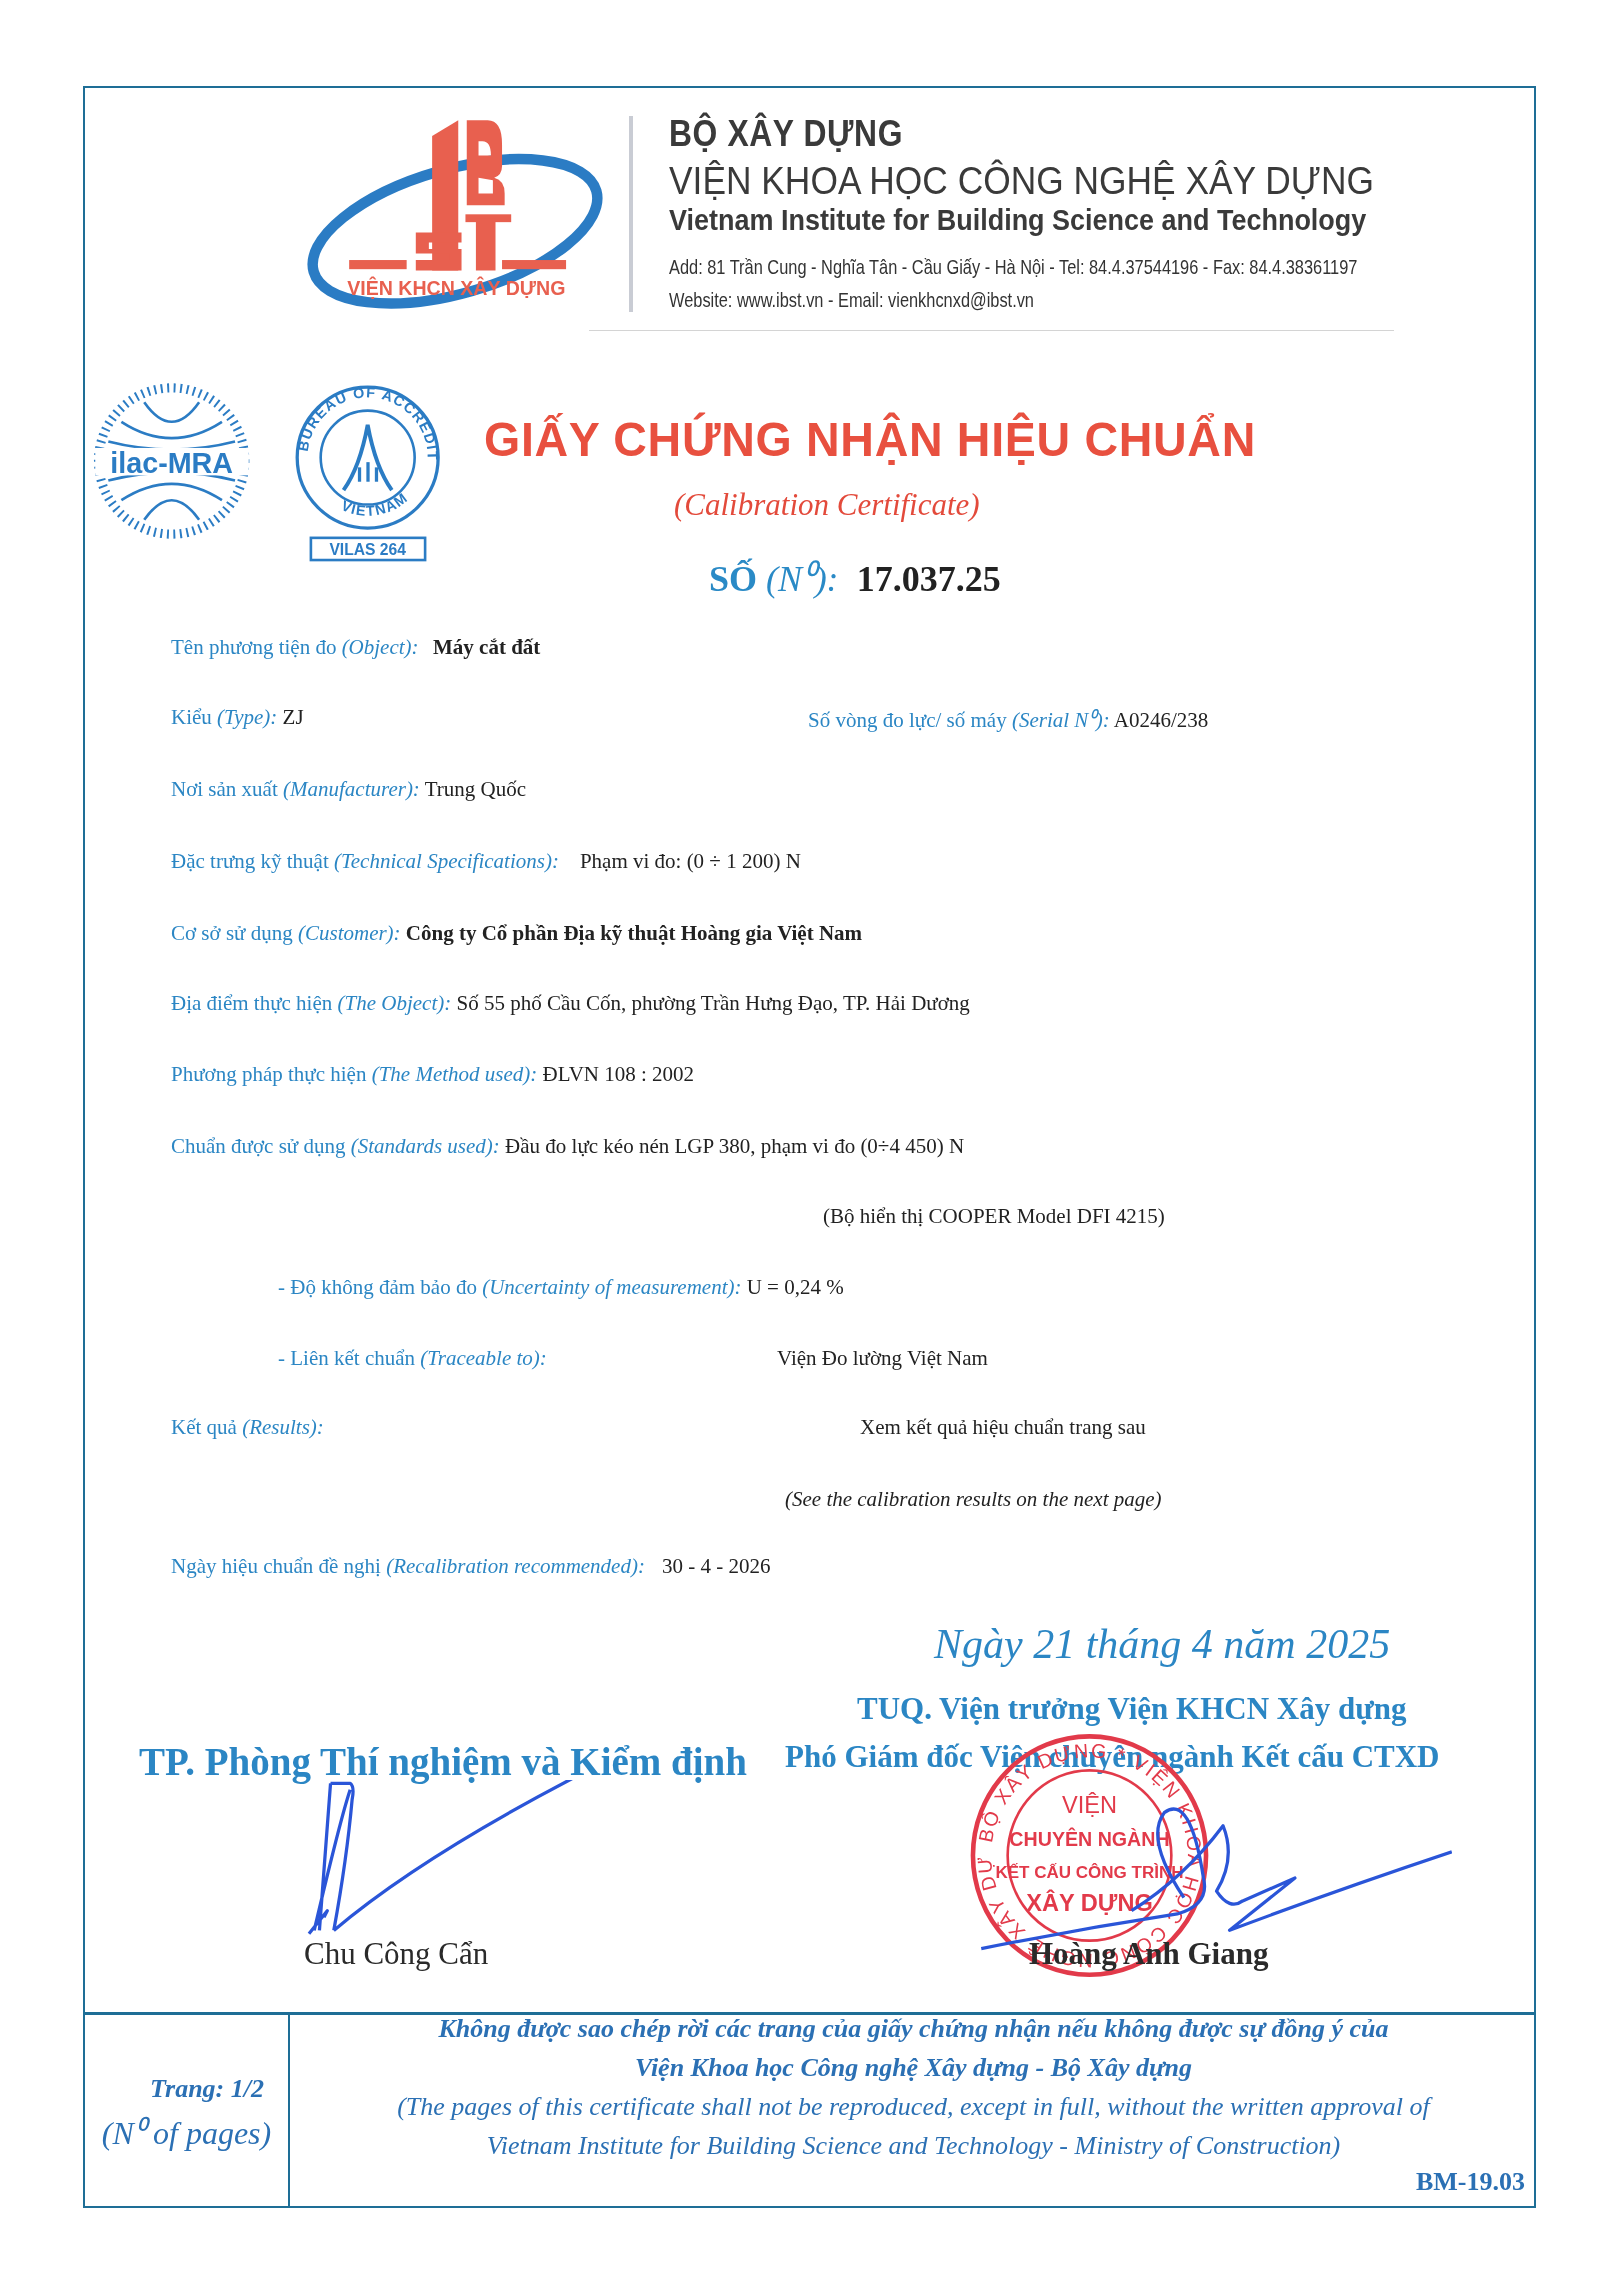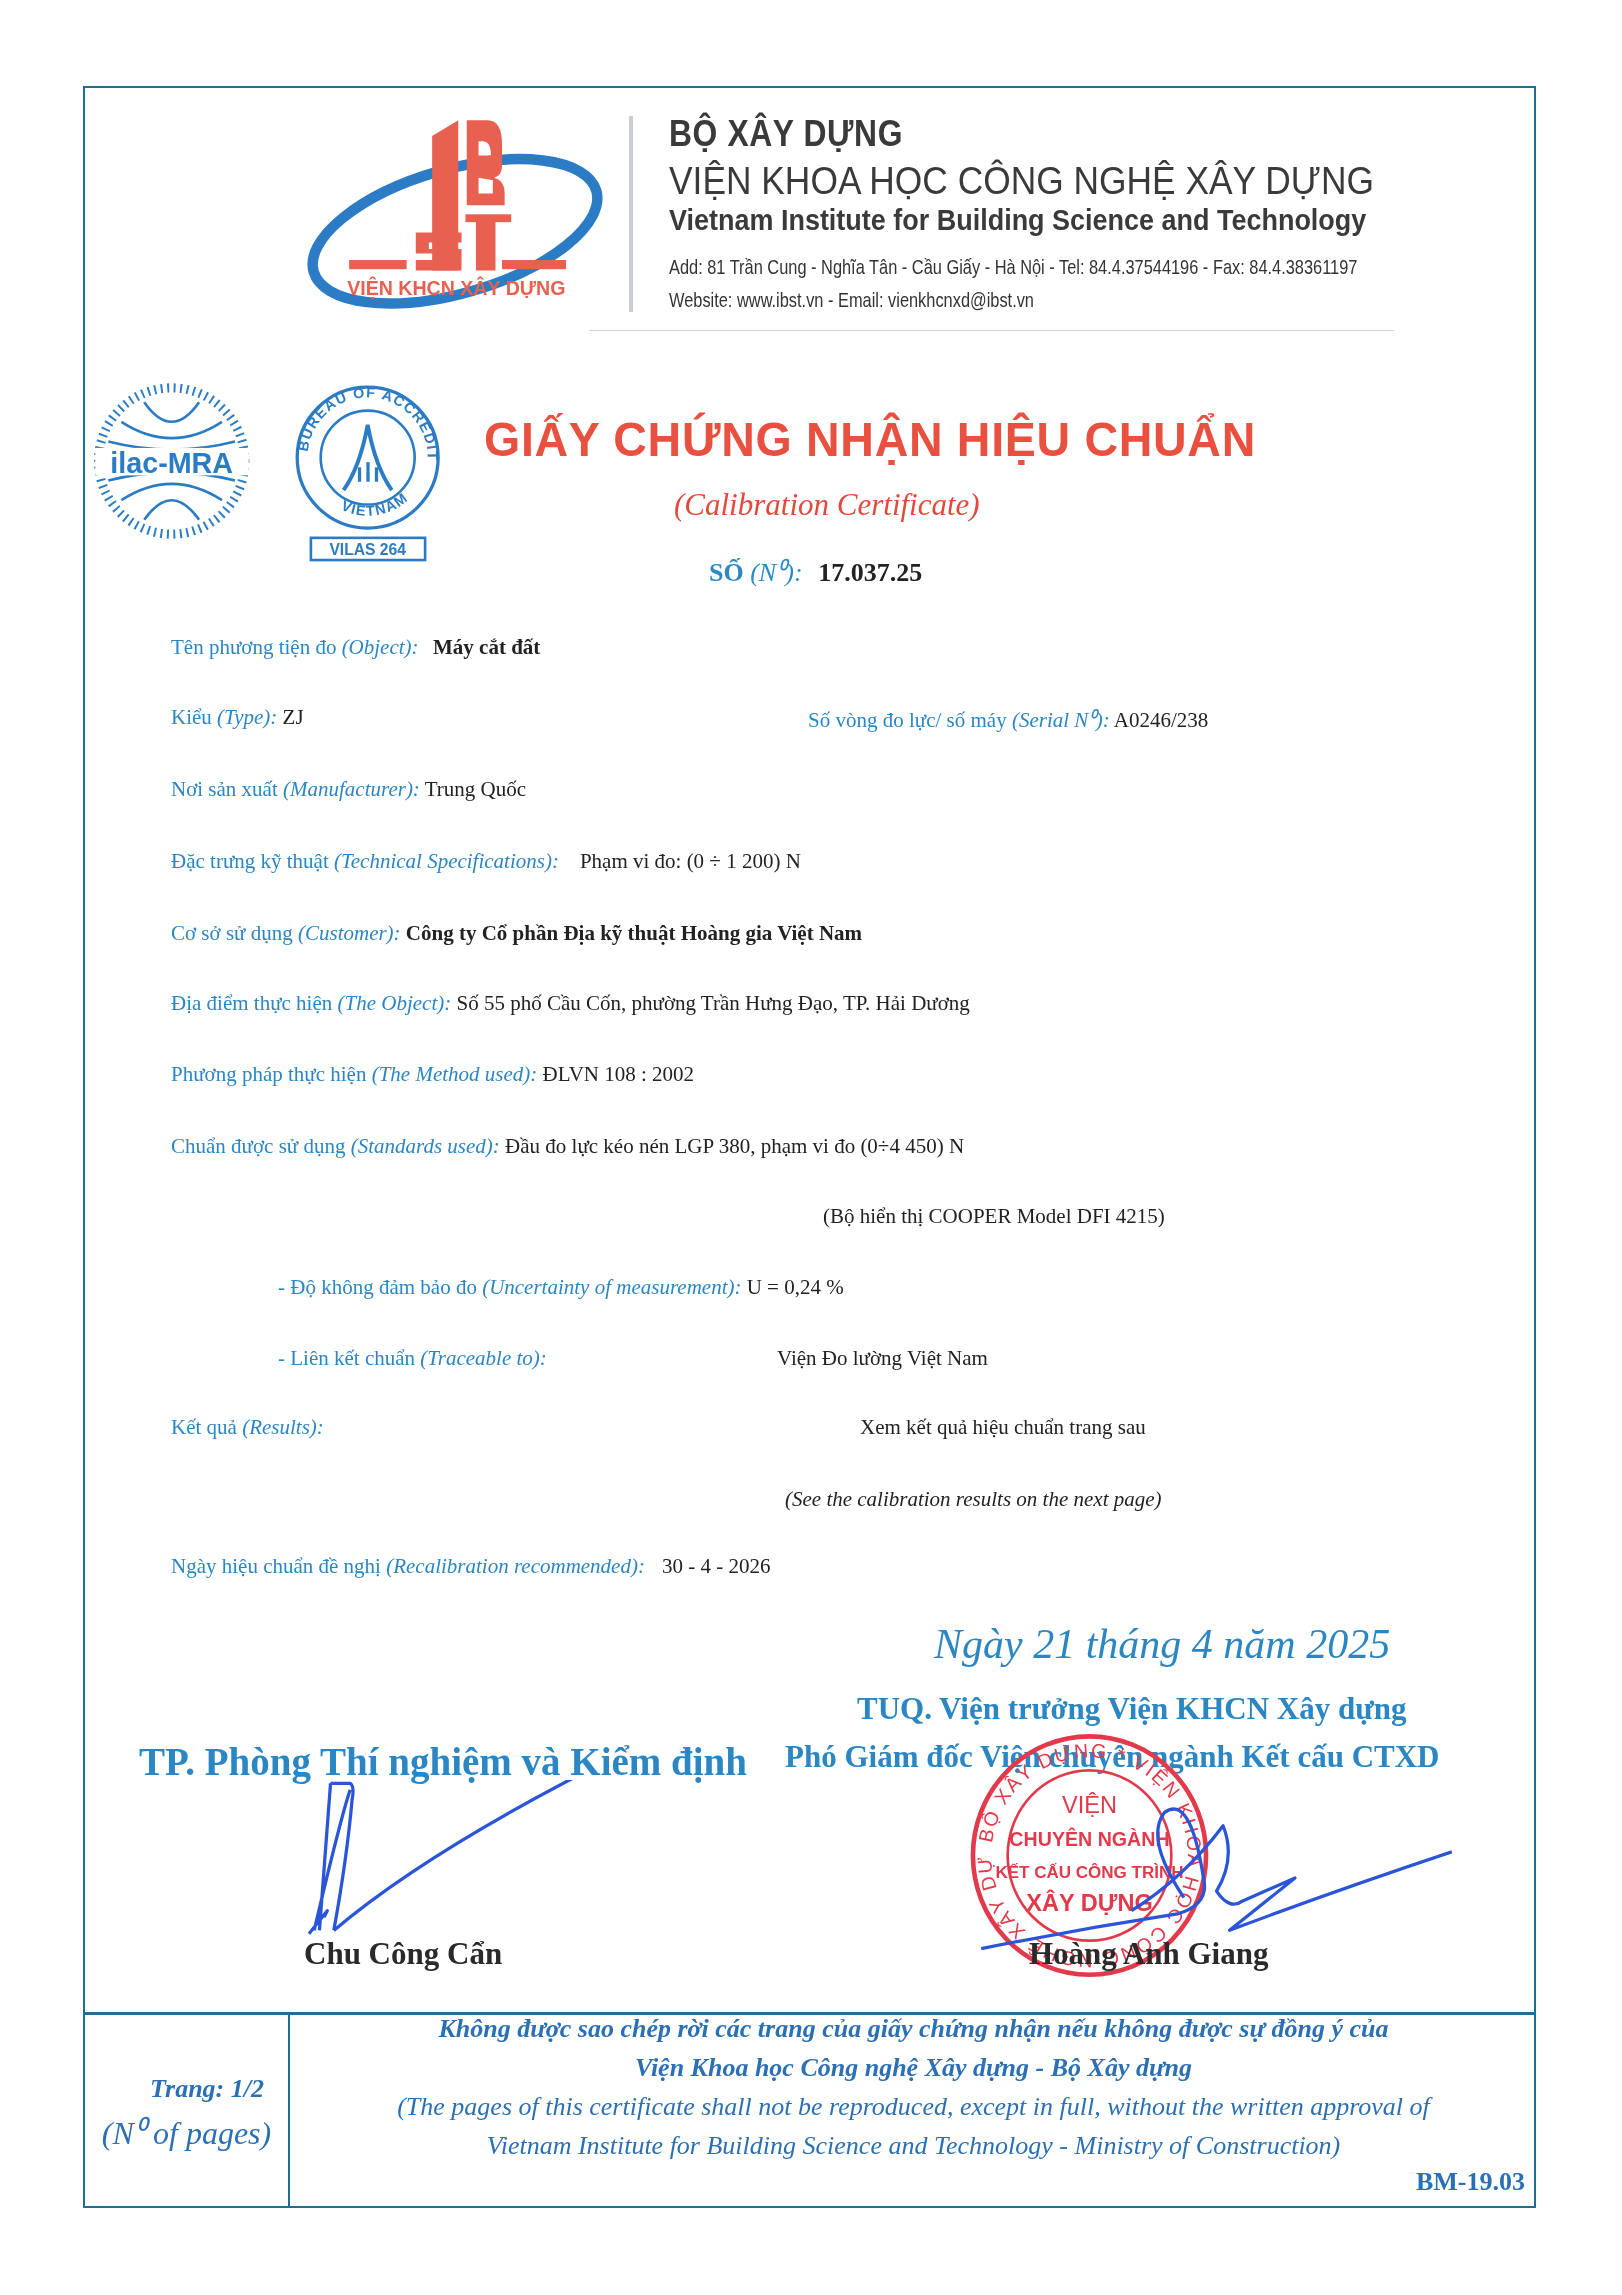--- a/index.html
+++ b/index.html
@@ -17,37 +17,37 @@
   .hdr5 { left:669px; top:288px; font-family:"Liberation Sans", sans-serif; font-size:21px; color:#333; transform:scaleX(0.78); transform-origin:left; }
   .hsep { position:absolute; left:589px; top:330px; width:805px; height:1.3px; background:#d4d4d4; }
 
   
   .ilac { position:absolute; left:92px; top:376px; width:160px; height:170px; }
   .boa { position:absolute; left:288px; top:376px; width:160px; height:186px; }
 
   
   .title { left:484px; top:412px; font-family:"Liberation Sans", sans-serif; font-weight:bold; font-size:48px; color:#e8503f; letter-spacing:0.7px; transform:scaleX(0.97); transform-origin:left; }
   .subtitle { left:674px; top:487px; font-style:italic; font-size:31px; color:#e34a3b; }
-  .certno { left:709px; top:553px; font-size:26px; }
+  .certno { left:709px; top:553px; font-size:36px; }
   .certno .lbl { color:#2a8ac6; font-weight:bold; }
   .certno .lbli { color:#2a8ac6; font-style:italic; }
   .certno .val { color:#222; font-weight:bold; margin-left:9.2px; }
 
   
   .row { position:absolute; left:171px; font-size:21px; white-space:nowrap;text-align:right; }
   .lb { color:#2b86c4; }
   .lb i { font-style:italic; }
   .v { color:#222; }
   .vb { color:#222; font-weight:bold; }
 
   .date-issue { left:934px; top:1620px; font-style:italic; font-size:42px; color:#2b86c4; }
   .sig-right-1 { left:857px; top:1691px; font-weight:bold; font-size:31px; color:#2b86c4; }
   .sig-right-2 { left:785px; top:1739px; font-weight:bold; font-size:31px; color:#2b86c4; }
   .sig-left-1 { left:139px; top:1739px; font-weight:bold; font-size:39px; color:#2b86c4; }
-  .name-left { left:304px; top:1936px; font-weight:bold; font-size:31px; color:#2a2a2a; }
+  .name-left { left:304px; top:1936px; font-weight:normal; font-size:31px; color:#2a2a2a; }
   .name-right { left:1029px; top:1936px; font-weight:bold; font-size:31px; color:#2a2a2a; }
 
   .sigL { position:absolute; left:288px; top:1780px; width:327px; height:170px; }
   .stamp { position:absolute; left:952px; top:1718px; width:275px; height:262px; }
   .sigR { position:absolute; left:968px; top:1780px; width:484px; height:183px; }
 
   
   .fdiv-h { position:absolute; left:83px; top:2012px; width:1453px; height:2.6px; background:#1e6e96; }
   .fdiv-v { position:absolute; left:288px; top:2014px; width:2px; height:194px; background:#1e6e96; }
   .f-trang { left:113px; top:2074px; font-style:italic; font-weight:bold; font-size:26px; color:#2b70b4; text-align:right; width:151px; }

